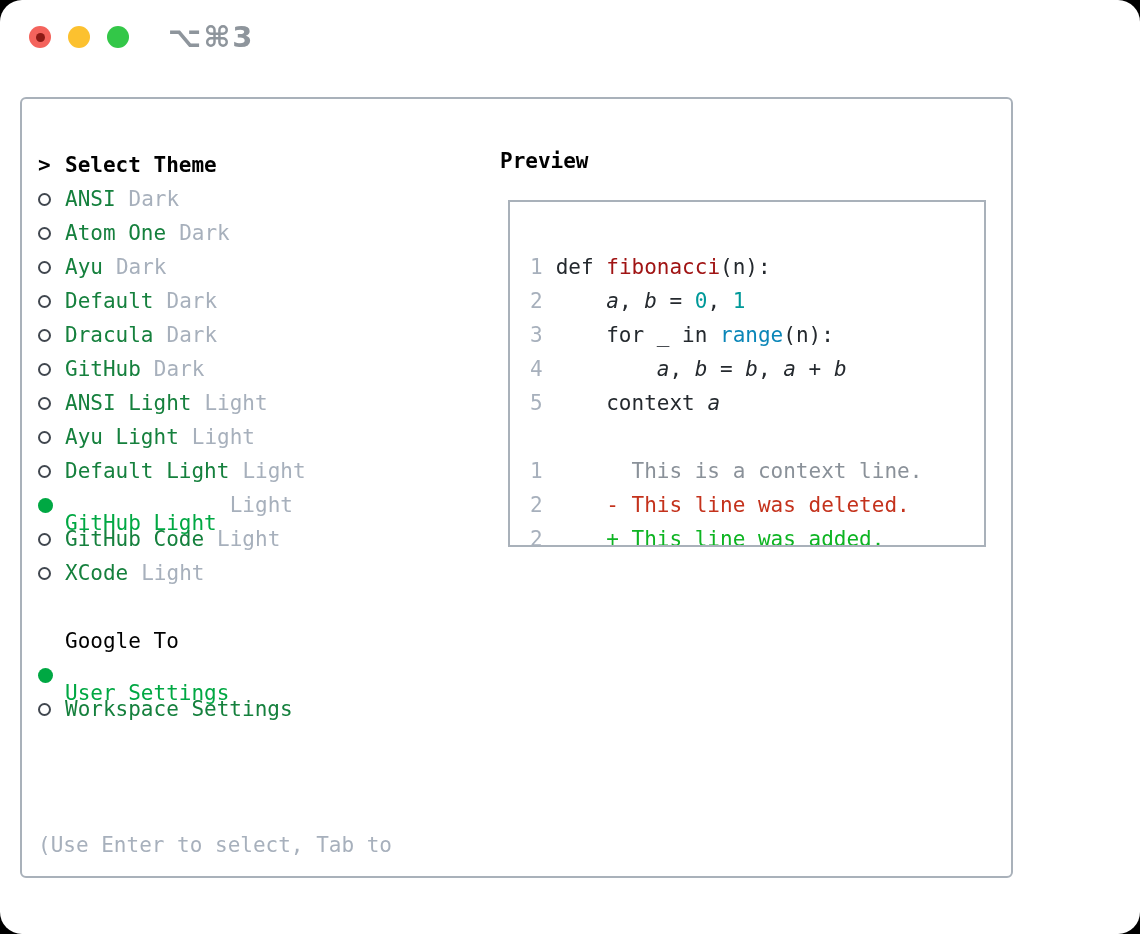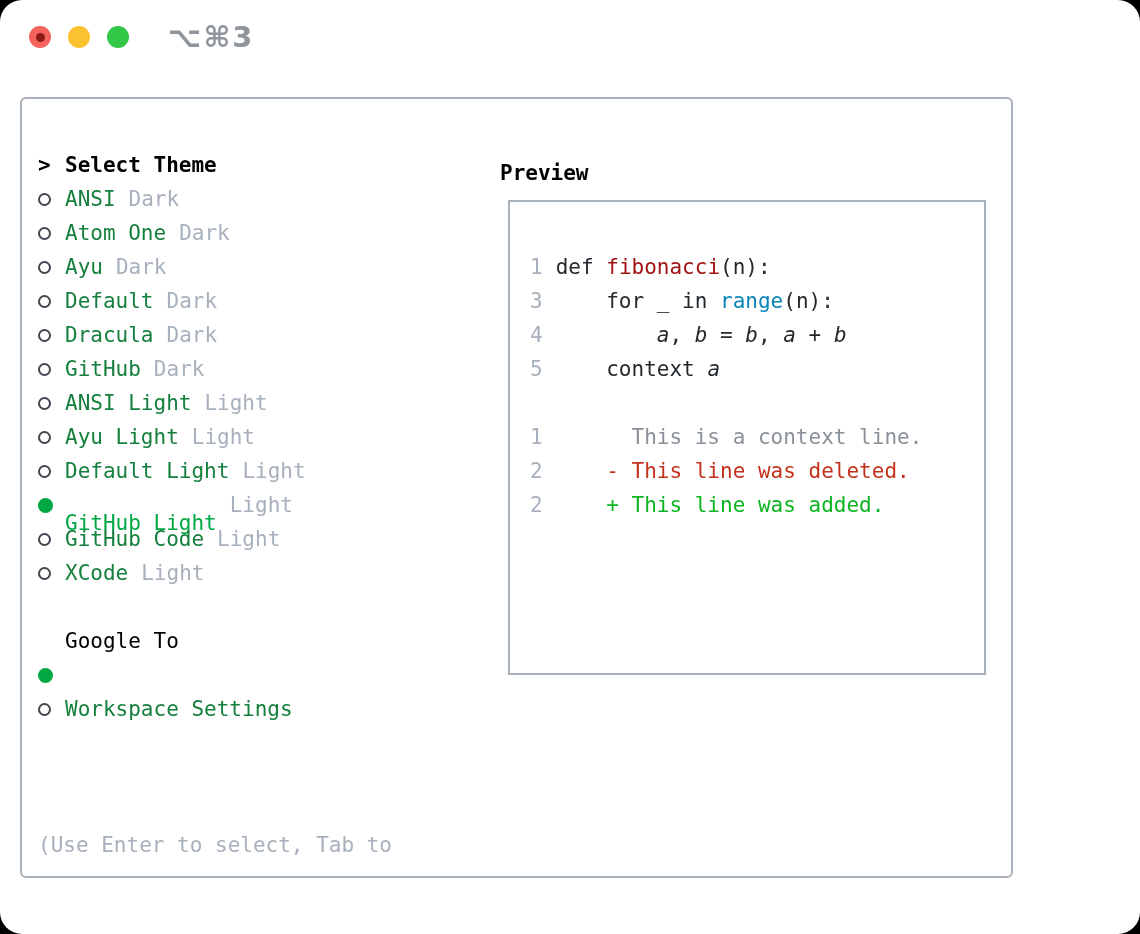--- a/index.html
+++ b/index.html
@@ -40,23 +40,23 @@
   .dot-sel{width:15px;height:15px;border-radius:50%;background:#00a843;border:none;}
   .hdr{font-weight:bold;color:#000;}
   .name{color:#15803d;}
   .variant{color:#a7b0bc;margin-left:13px;text-align:center;}
   .sel .name{color:#00a843;margin-top:36px;}
   .black{color:#000;}
   
   .list{position:absolute;left:38px;top:148px;}
   .apply{position:absolute;left:38px;top:624px;}
   .hint{position:absolute;left:38px;top:760px;color:#a7b0bc;font-size:21px;line-height:34px;white-space:pre;}
-  .preview-title{position:absolute;left:500px;top:156px;height:34px;line-height:34px;font-size:21px;font-weight:bold;color:#000;}
+  .preview-title{position:absolute;left:500px;top:144px;height:34px;line-height:34px;font-size:21px;font-weight:bold;color:#000;}
   .preview-box{
-    position:absolute;left:508px;top:200px;width:478px;height:475px;
+    position:absolute;left:508px;top:200px;width:478px;height:347px;
     border:2px solid #a9b1ba;background:#fff;box-sizing:border-box;
     padding:48px 0 0 20px;overflow:hidden;
   }
   .cline{white-space:pre;font-size:21px;line-height:34px;height:34px;color:#24292e;}
   .ln{color:#a7b0bc;margin-right:13px;}
   .pl{color:#24292e;}
   .fn{color:#a01414;}
   .nm{color:#009999;}
   .bi{color:#0a86b8;}
   .vr{color:#24292e;font-style:italic;}
@@ -148,36 +148,38 @@
     </div>
   </div>
 
   <div class="apply mono">
     <div class="row">
       <span class="mark"></span>
       <span class="black">Google To</span>
     </div>
     <div class="row sel">
       <span class="mark"><span class="dot-sel"></span></span>
+      <span class="name">User Settings</span>
     </div>
     <div class="row">
       <span class="mark"><span class="dot"></span></span>
       <span class="name">Workspace Settings</span>
     </div>
   </div>
 
   <div class="hint">
     <div>(Use Enter to select, Tab to</div>
     <div>change focus)</div>
   </div>
 
   <div class="preview-title">Preview</div>
 
   <div class="preview-box">
     <div class="cline"><span class="ln">1</span><span class="pl">def </span><span class="fn">fibonacci</span><span class="pl">(n):</span></div>
+    <div class="cline"><span class="ln">2</span><span class="pl">    </span><span class="vr">a</span><span class="pl">, </span><span class="vr">b</span><span class="pl"> = </span><span class="nm">0</span><span class="pl">, </span><span class="nm">1</span></div>
     <div class="cline"><span class="ln">3</span><span class="pl">    for _ in </span><span class="bi">range</span><span class="pl">(n):</span></div>
     <div class="cline"><span class="ln">4</span><span class="pl">        </span><span class="vr">a</span><span class="pl">, </span><span class="vr">b</span><span class="pl"> = </span><span class="vr">b</span><span class="pl">, </span><span class="vr">a</span><span class="pl"> + </span><span class="vr">b</span></div>
     <div class="cline"><span class="ln">5</span><span class="pl">    context </span><span class="vr">a</span></div>
     <div class="blank"></div>
     <div class="cline"><span class="ln">1</span><span class="ctx">      This is a context line.</span></div>
     <div class="cline"><span class="ln">2</span><span class="del">    - This line was deleted.</span></div>
     <div class="cline"><span class="ln">2</span><span class="add">    + This line was added.</span></div>
   </div>
 
 </div>

